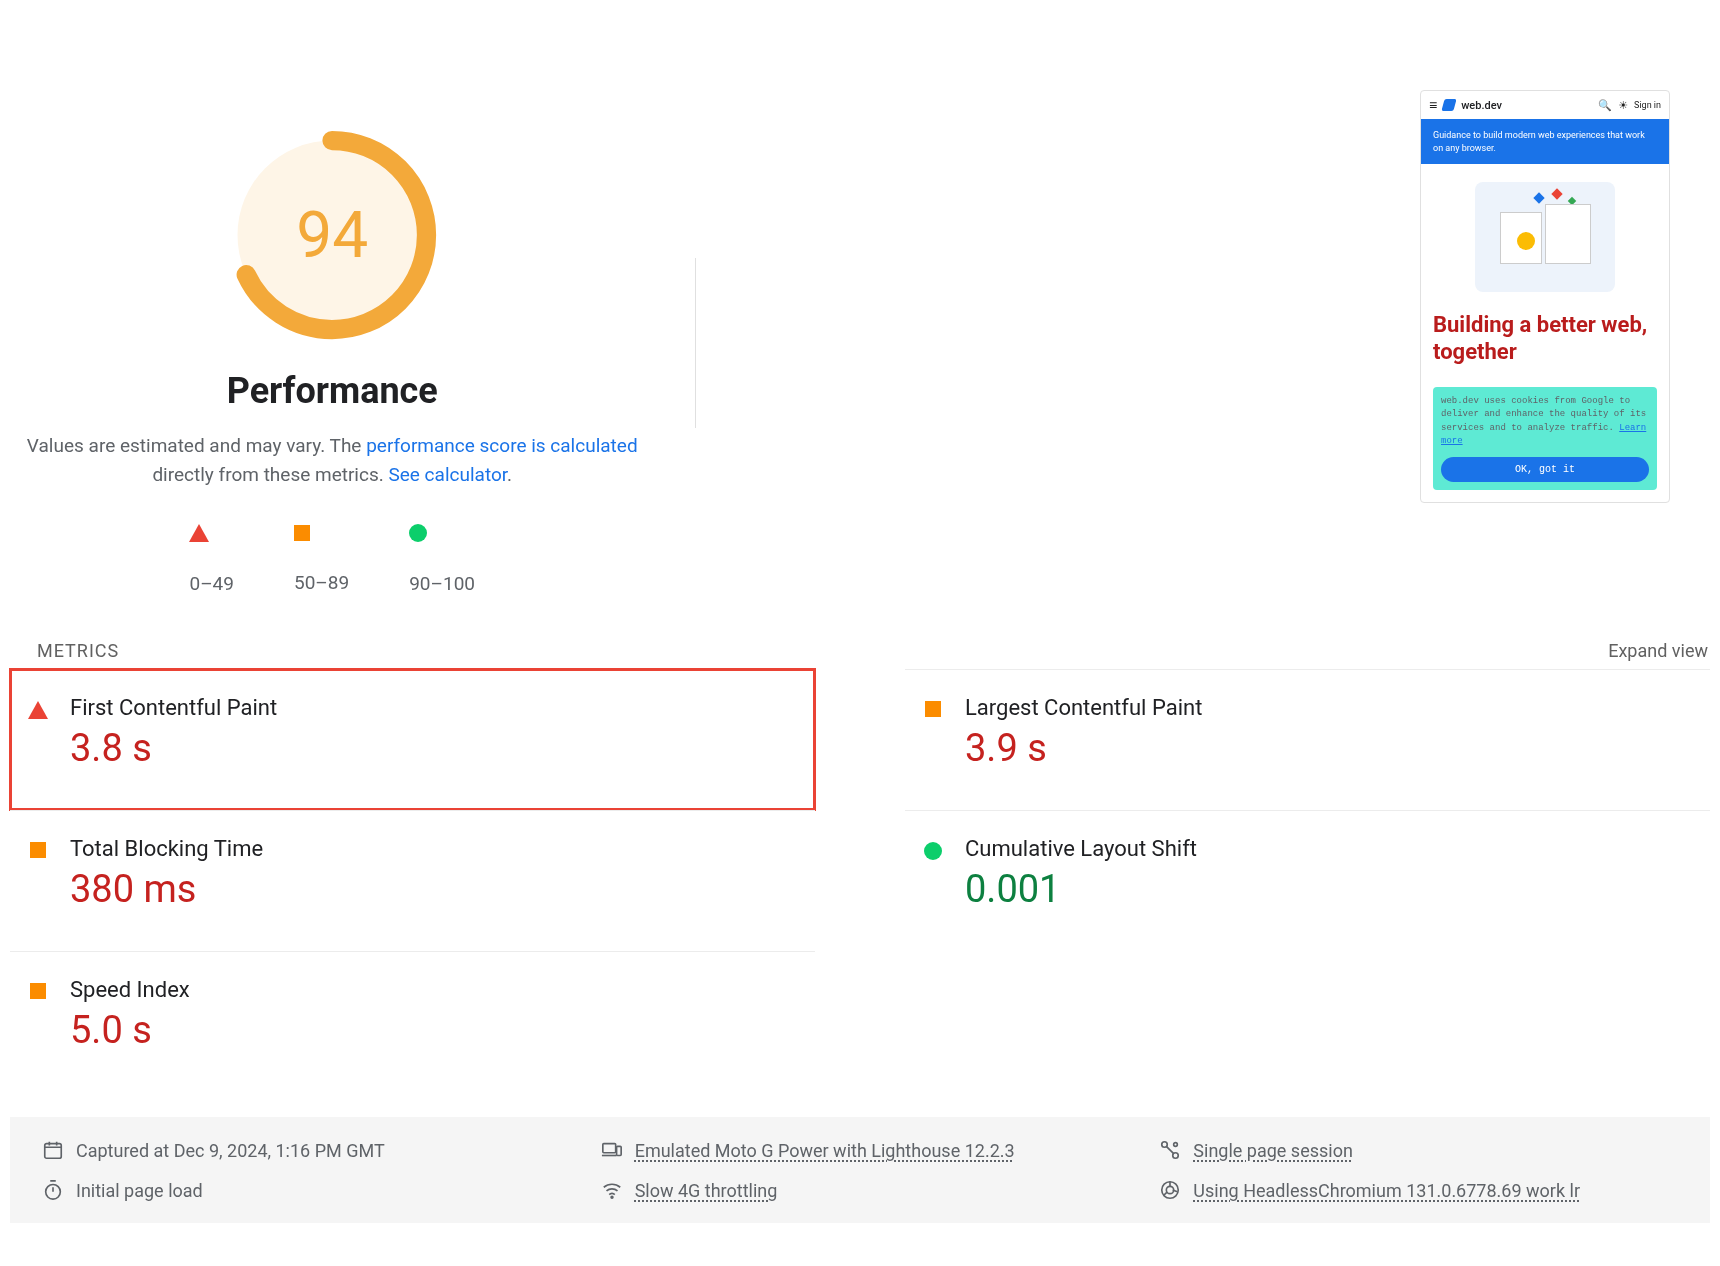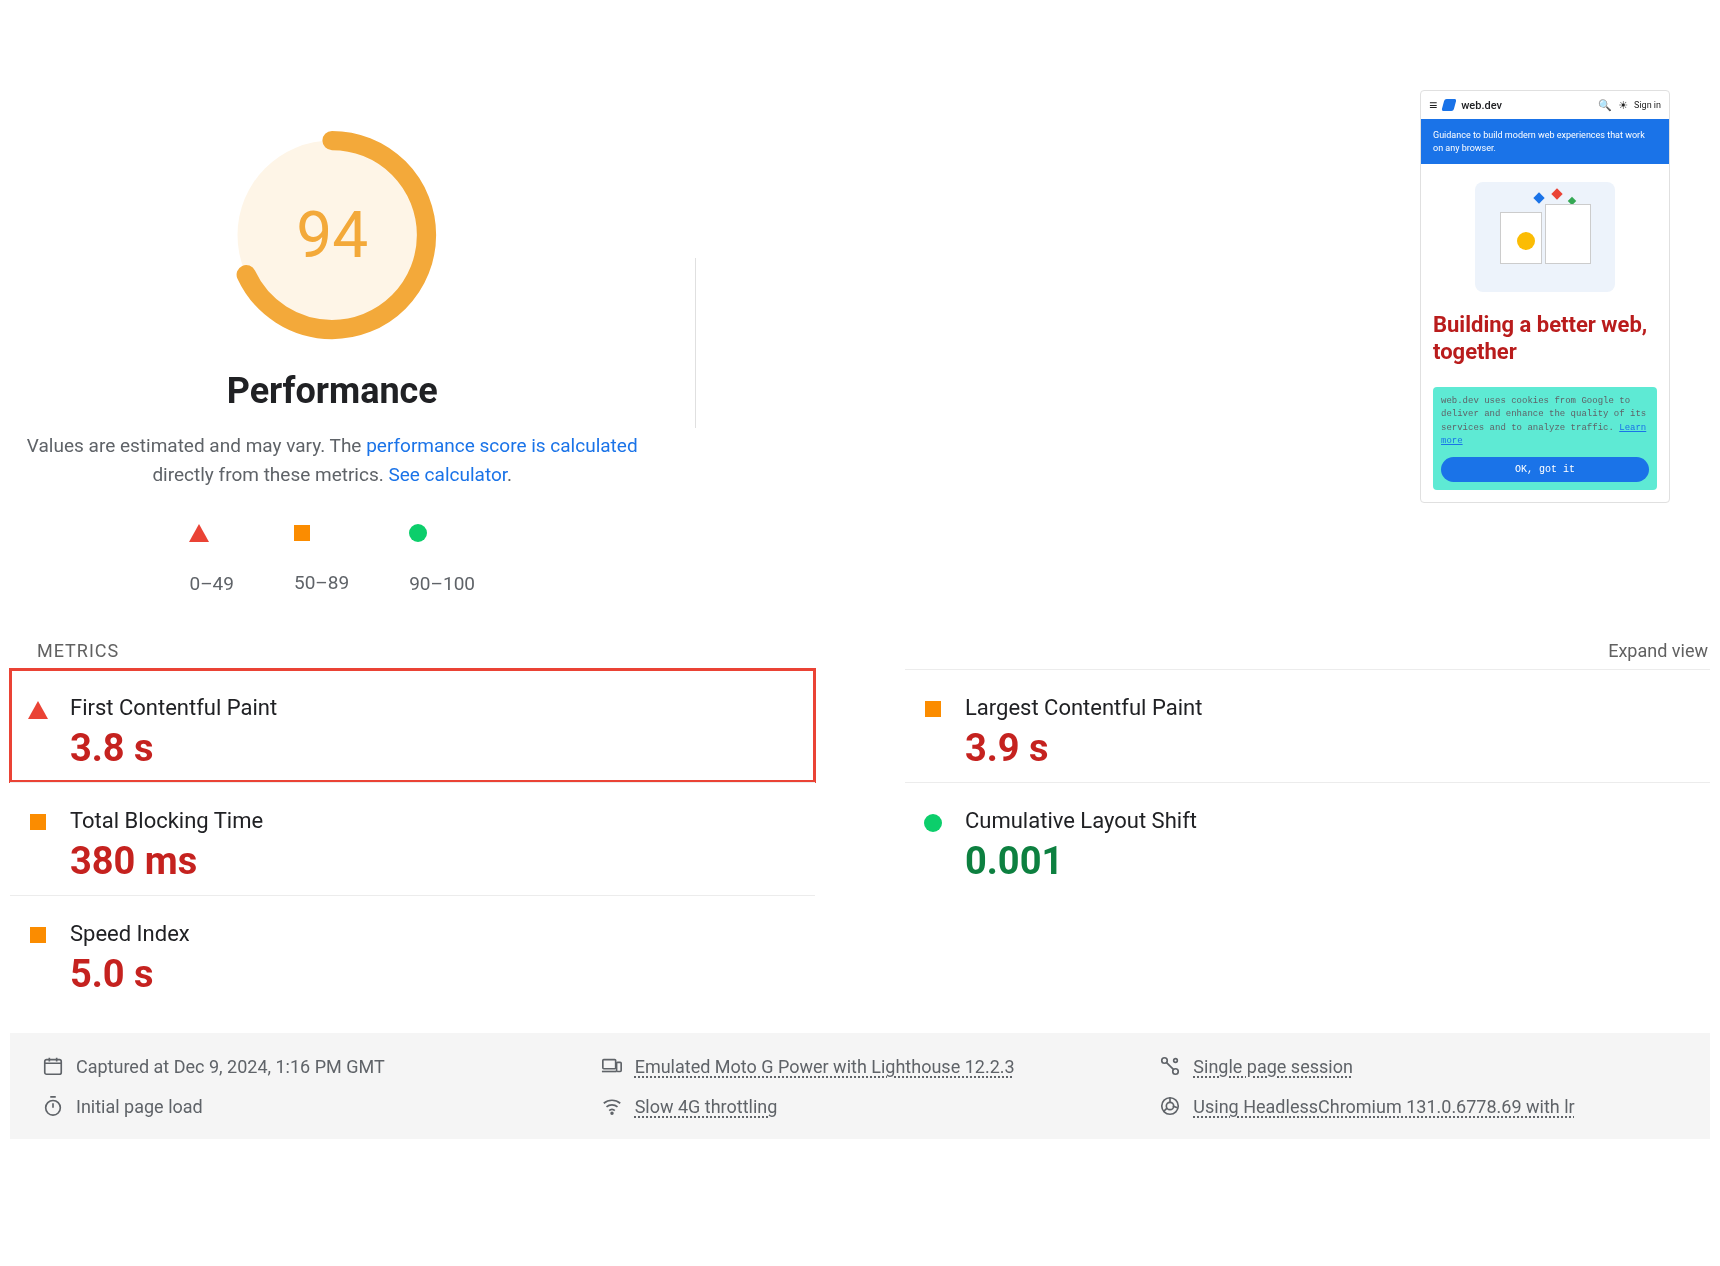--- a/index.html
+++ b/index.html
@@ -136,27 +136,27 @@
   .expand { color:#616161; font-size:18px; }
 
   .metrics-grid {
     display:grid;
     grid-template-columns: 1fr 1fr;
     column-gap: 90px;
     margin-top: 8px;
   }
   .metric {
     display:flex; align-items:flex-start; gap:22px;
-    padding: 25px 12px 12px 18px;
+    padding: 25px 12px 40px 18px;
     border-top:1px solid #ececec;
   }
   .metric .sym { margin-top:6px; flex-shrink:0; width:20px; display:flex; justify-content:center; }
   .metric .body { display:flex; flex-direction:column; gap:6px; }
   .metric-name { font-size:22px; color:#202124; }
-  .metric-val { font-size:38px; font-weight:700; }
+  .metric-val { font-size:38px; font-weight:400; }
   .val-red { color:#c5221f; }
   .val-green { color:#0d8040; }
   .hl { outline: 3px solid #ea4335; outline-offset:-2px; }
 
   .footer {
     margin-top: 25px;
     background:#f5f5f5;
     display:grid;
     grid-template-columns: 1fr 1fr 1fr;
     padding: 22px 32px;
@@ -337,15 +337,15 @@
     <a href="#">Slow 4G throttling</a>
   </div>
   <div class="footer-cell">
     <span class="ficon">
       <svg viewBox="0 0 24 24">
           <circle cx="12" cy="12" r="9"></circle>
           <circle cx="12" cy="12" r="4"></circle>
           <path d="M12 3v5M20 14l-5-2M5 18l4-4"></path>
         </svg>
     </span>
-    <a href="#">Using HeadlessChromium 131.0.6778.69 with lr</a>
+    <a href="#">Using HeadlessChromium 131.0.6778.69 work lr</a>
   </div>
 </div>
 
 </body></html>

